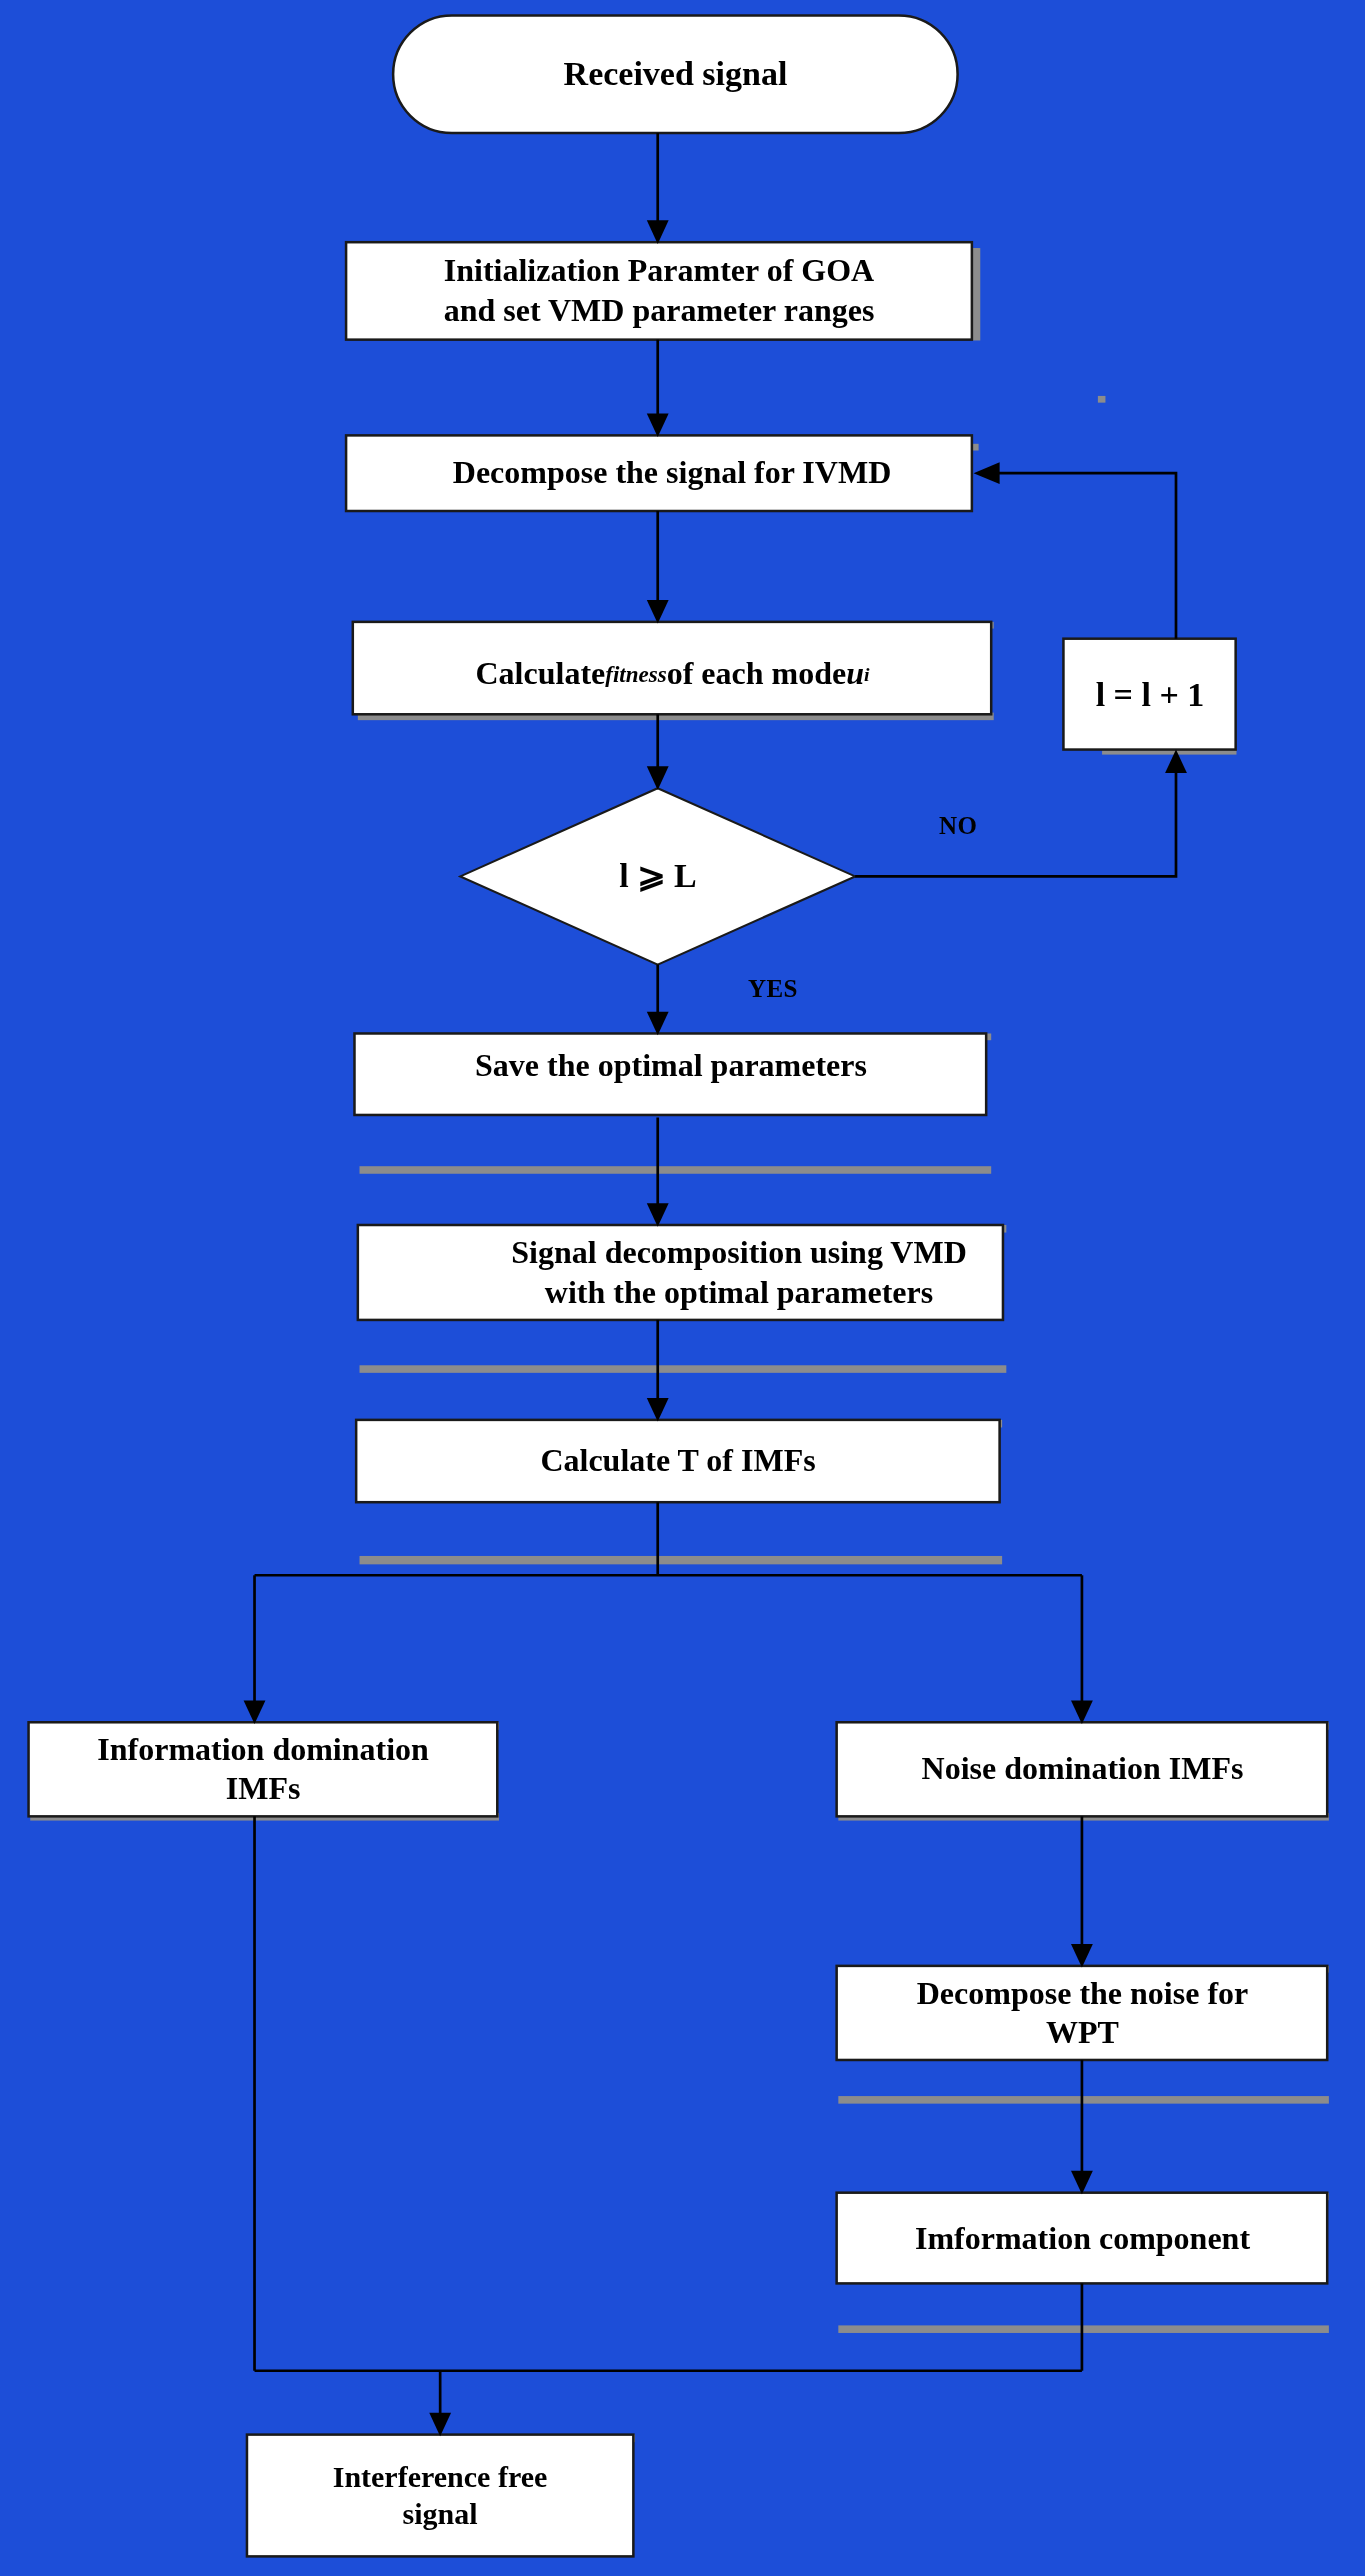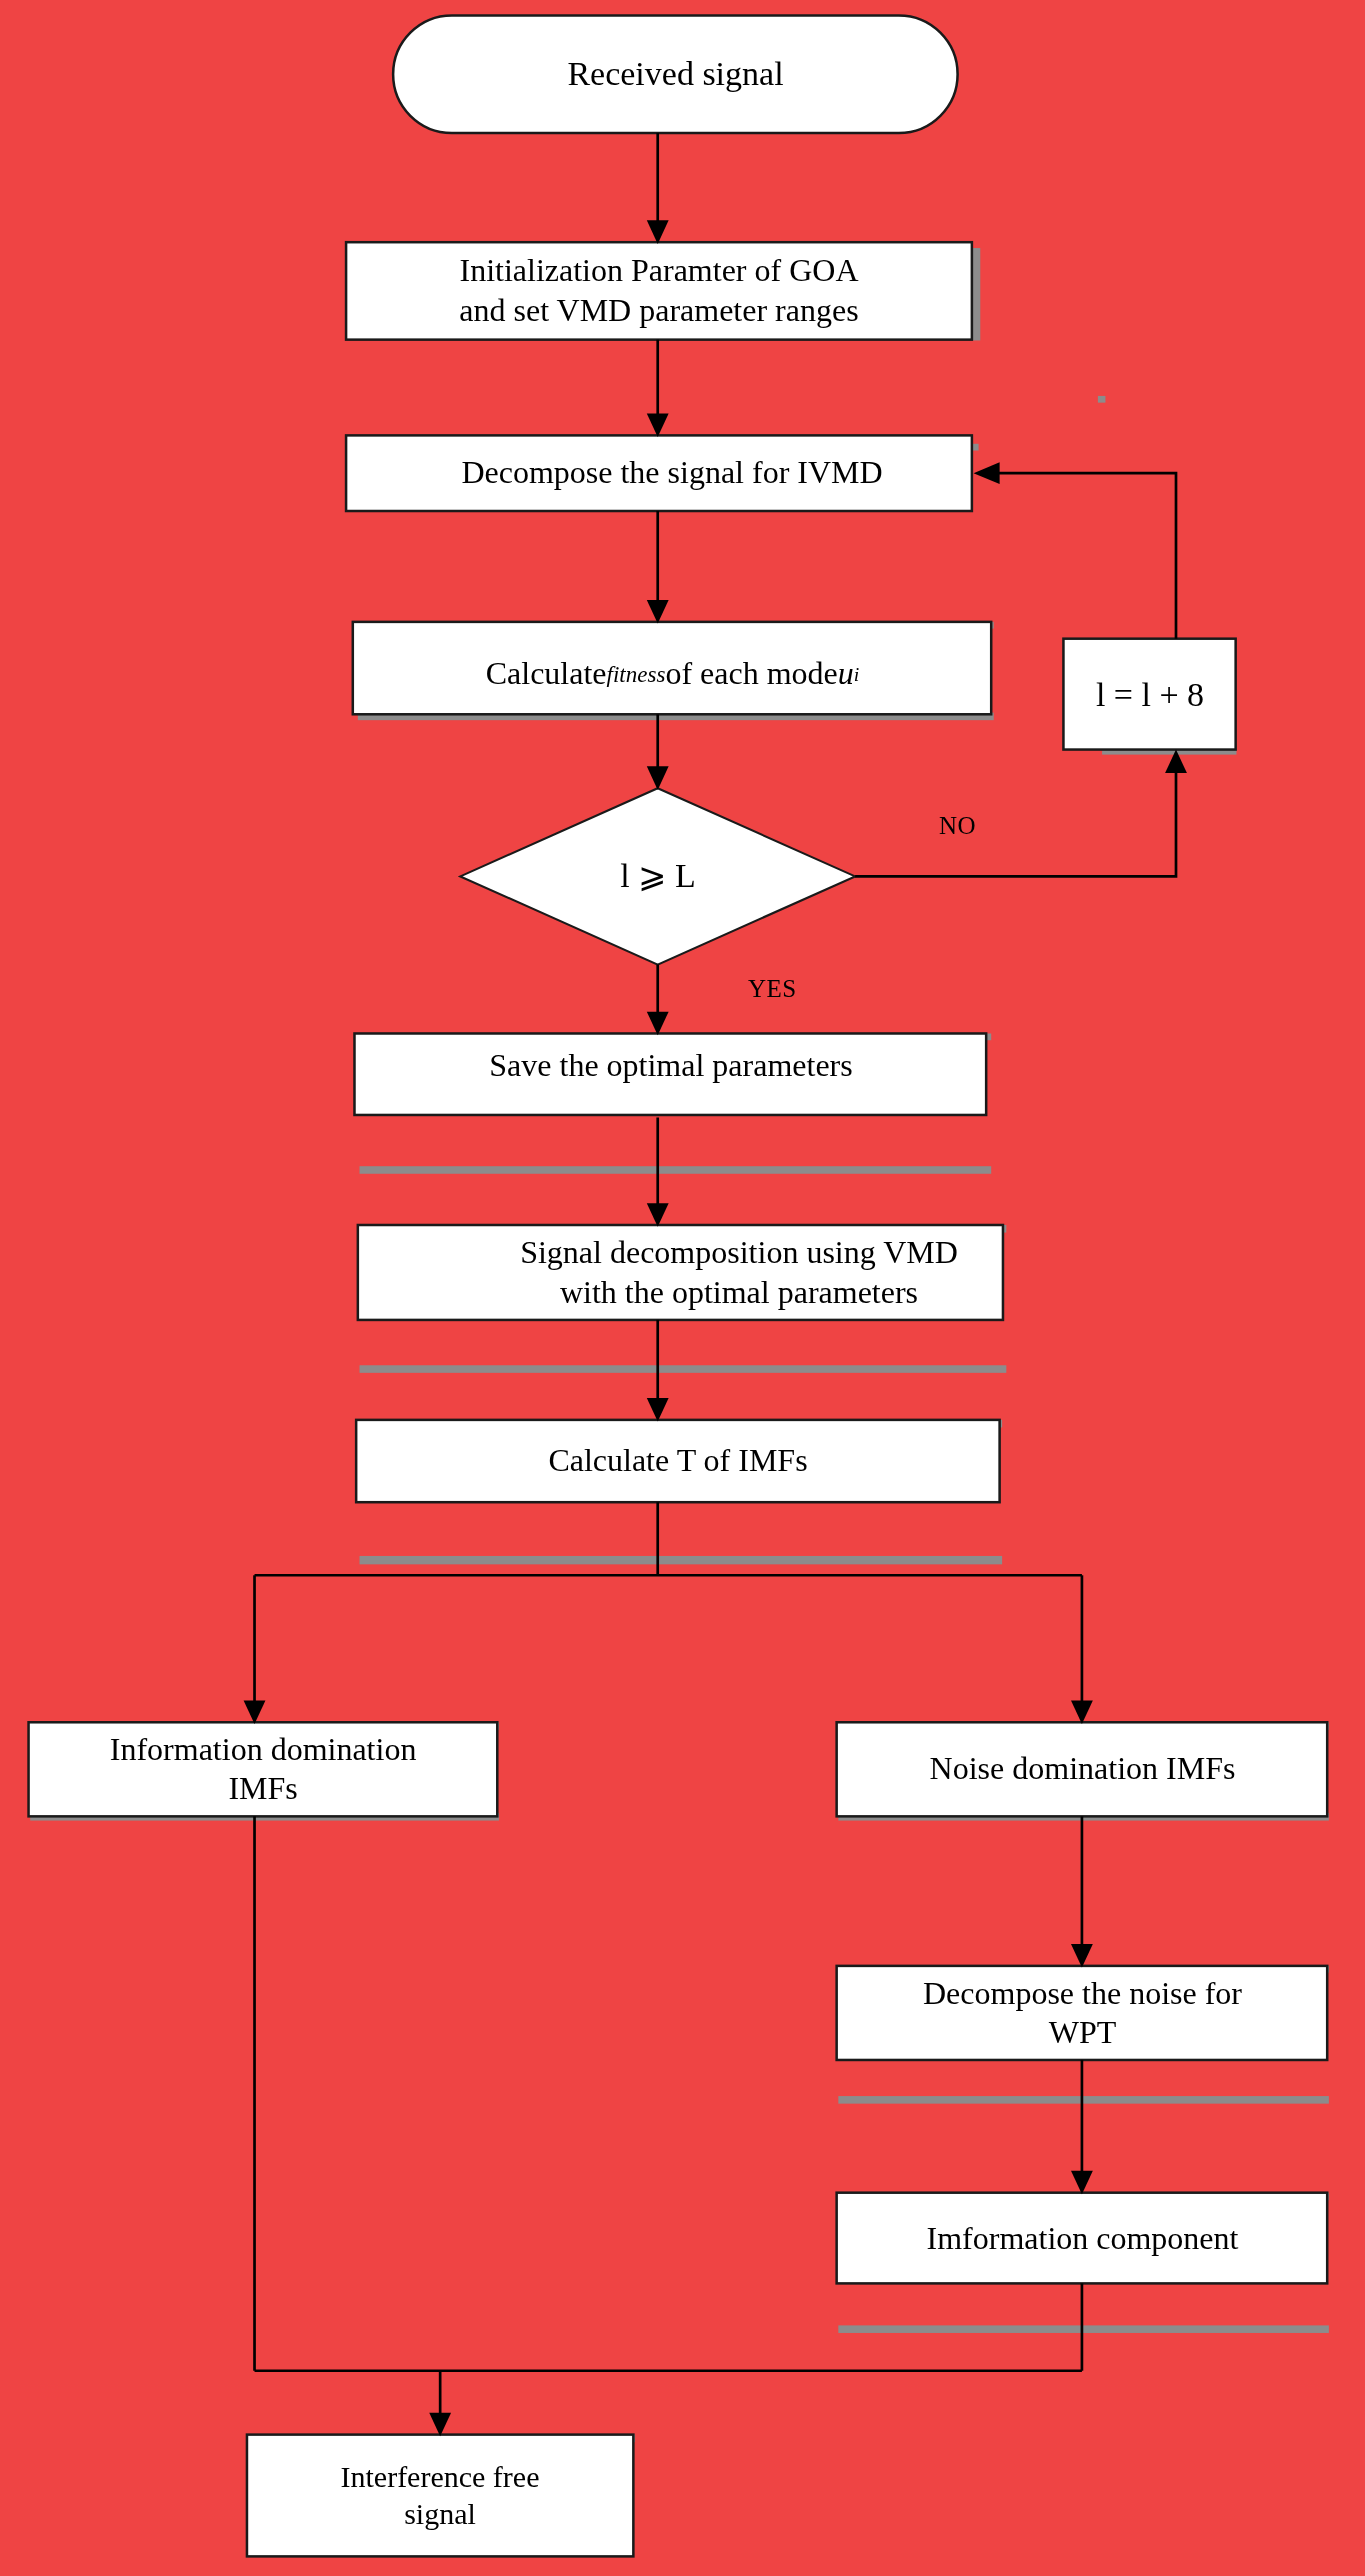--- a/index.html
+++ b/index.html
@@ -4,22 +4,23 @@
 <style>
   html, body {
     margin: 0;
     padding: 0;
     background: #ffffff;
   }
   #canvas {
     position: relative;
     width: 1365px;
     height: 2576px;
-    background: #ef4444;
+    background: #1d4ed8;
     font-family: "Liberation Serif", "DejaVu Serif", serif;
+    font-weight: bold;
   }
   svg.flow {
     position: absolute;
     inset: 0;
     width: 1365px;
     height: 2576px;
     overflow: visible;
   }
   .node-rect {
     fill: #ffffff;
@@ -192,21 +193,21 @@
 
   <div class="node-label fs-40" style="left:393px; top:15px; width:565px; height:118px;">Received signal</div>
 
   <div class="node-label fs-38" style="left:346px; top:242px; width:626px; height:97px;">Initialization Paramter of GOA
 and set VMD parameter ranges</div>
 
   <div class="node-label fs-38" style="left:346px; top:435px; width:626px; height:76px;margin-left:13px;">Decompose the signal for IVMD</div>
 
   <div class="node-label fs-38" style="left:353px; top:622px; width:639px; height:104px;"><span>Calculate </span><span class="ital-small">fitness</span><span> of each mode </span><span class="ital">u</span><span class="sub">i</span></div>
 
-  <div class="node-label fs-40" style="left:1064px; top:639px; width:172px; height:111px;">l = l + 8</div>
+  <div class="node-label fs-40" style="left:1064px; top:639px; width:172px; height:111px;">l = l + 1</div>
 
   <div class="node-label fs-40" style="left:532px; top:834px; width:252px; height:84px;">l ⩾ L</div>
 
   <div class="node-label fs-38" style="left:355px; top:1032px; width:632px; height:67px;">Save the optimal parameters</div>
 
   <div class="node-label fs-38" style="left:358px; top:1225px; width:762px; height:95px;">Signal decomposition using VMD
 with the optimal parameters</div>
 
   <div class="node-label fs-38" style="left:356px; top:1420px; width:644px; height:82px;">Calculate T of IMFs</div>
 

